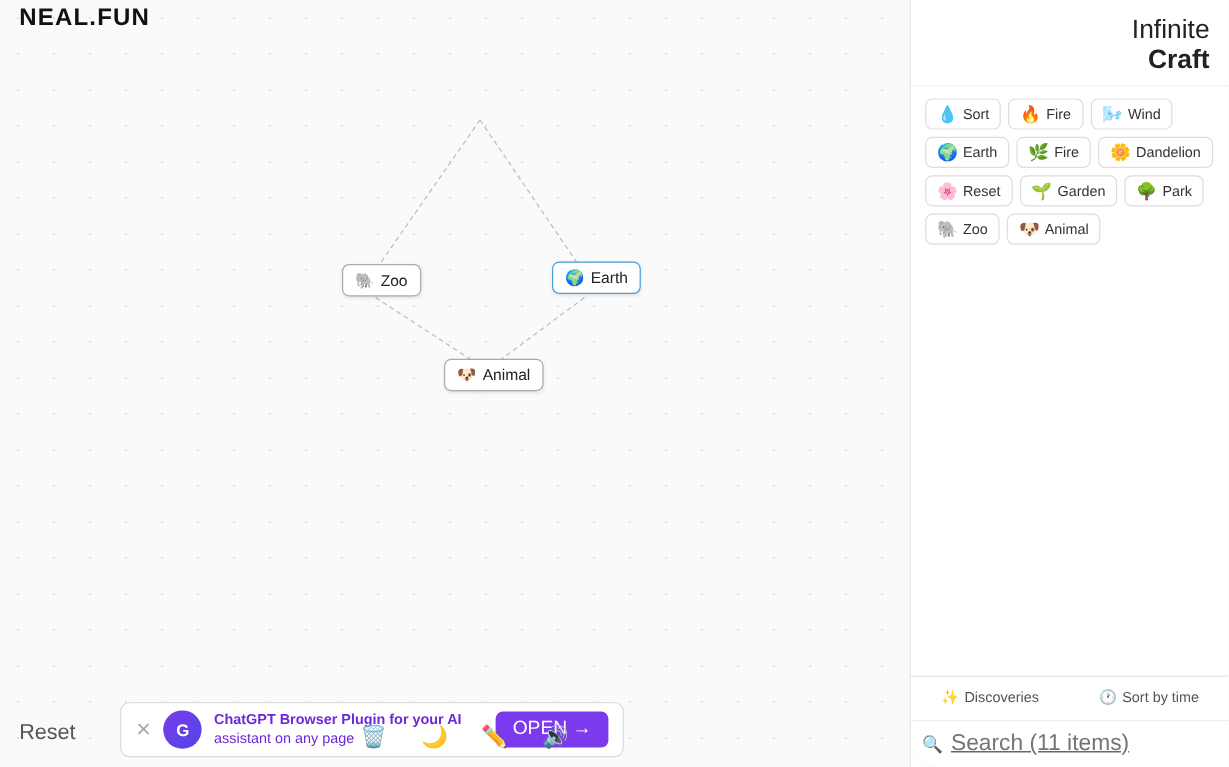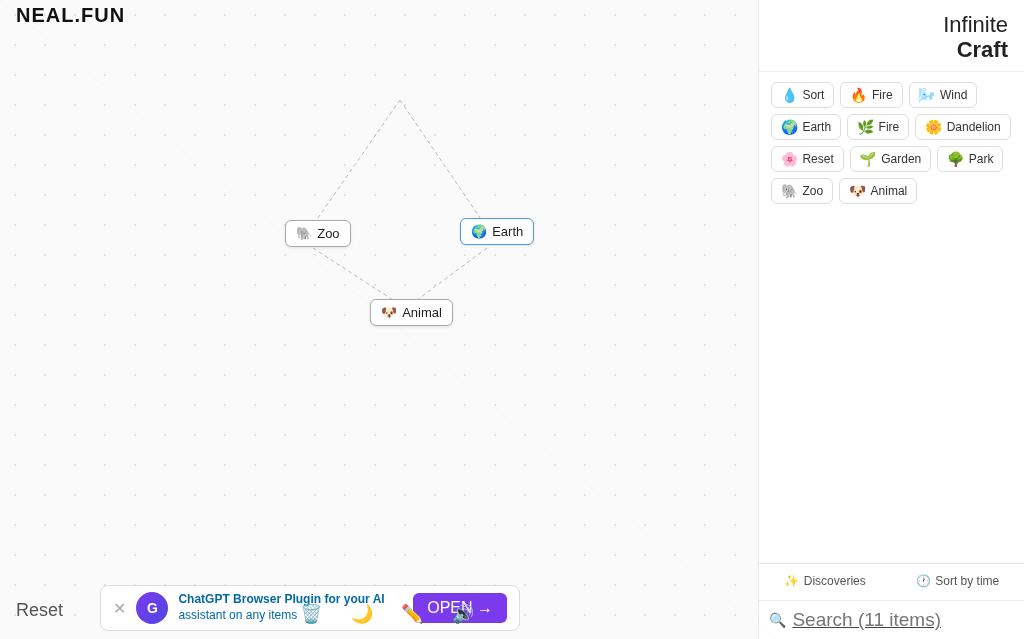--- a/index.html
+++ b/index.html
@@ -87,21 +87,21 @@
       width: 32px; height: 32px;
       background: linear-gradient(135deg, #7c3aed, #4f46e5);
       border-radius: 50%;
       display: flex; align-items: center; justify-content: center;
       color: white; font-size: 14px; font-weight: bold;
       flex-shrink: 0;
     }
     .ad-text {
       flex: 1;
       font-size: 12px;
-      color: #0369a1;
+      color: #6d28d9;
       line-height: 1.3;
     }
     .ad-text strong { display: block; font-size: 12px; }
     .ad-open-btn {
       background: #7c3aed;
       color: white;
       border: none;
       border-radius: 6px;
       padding: 6px 14px;
       font-size: 16px;
@@ -261,21 +261,21 @@
     <span>Animal</span>
   </div>
 
   <button class="reset-btn">Reset</button>
 
   <div class="ad-banner">
     <span class="ad-close">✕</span>
     <div class="ad-icon">G</div>
     <div class="ad-text">
       <strong>ChatGPT Browser Plugin for your AI</strong>
-      <span>assistant on any items</span>
+      <span>assistant on any page</span>
     </div>
     <button class="ad-open-btn">OPEN →</button>
   </div>
 
   <div class="bottom-toolbar">
     <span class="toolbar-icon">🗑️</span>
     <span class="toolbar-icon">🌙</span>
     <span class="toolbar-icon">✏️</span>
     <span class="toolbar-icon">🔊</span>
   </div>

